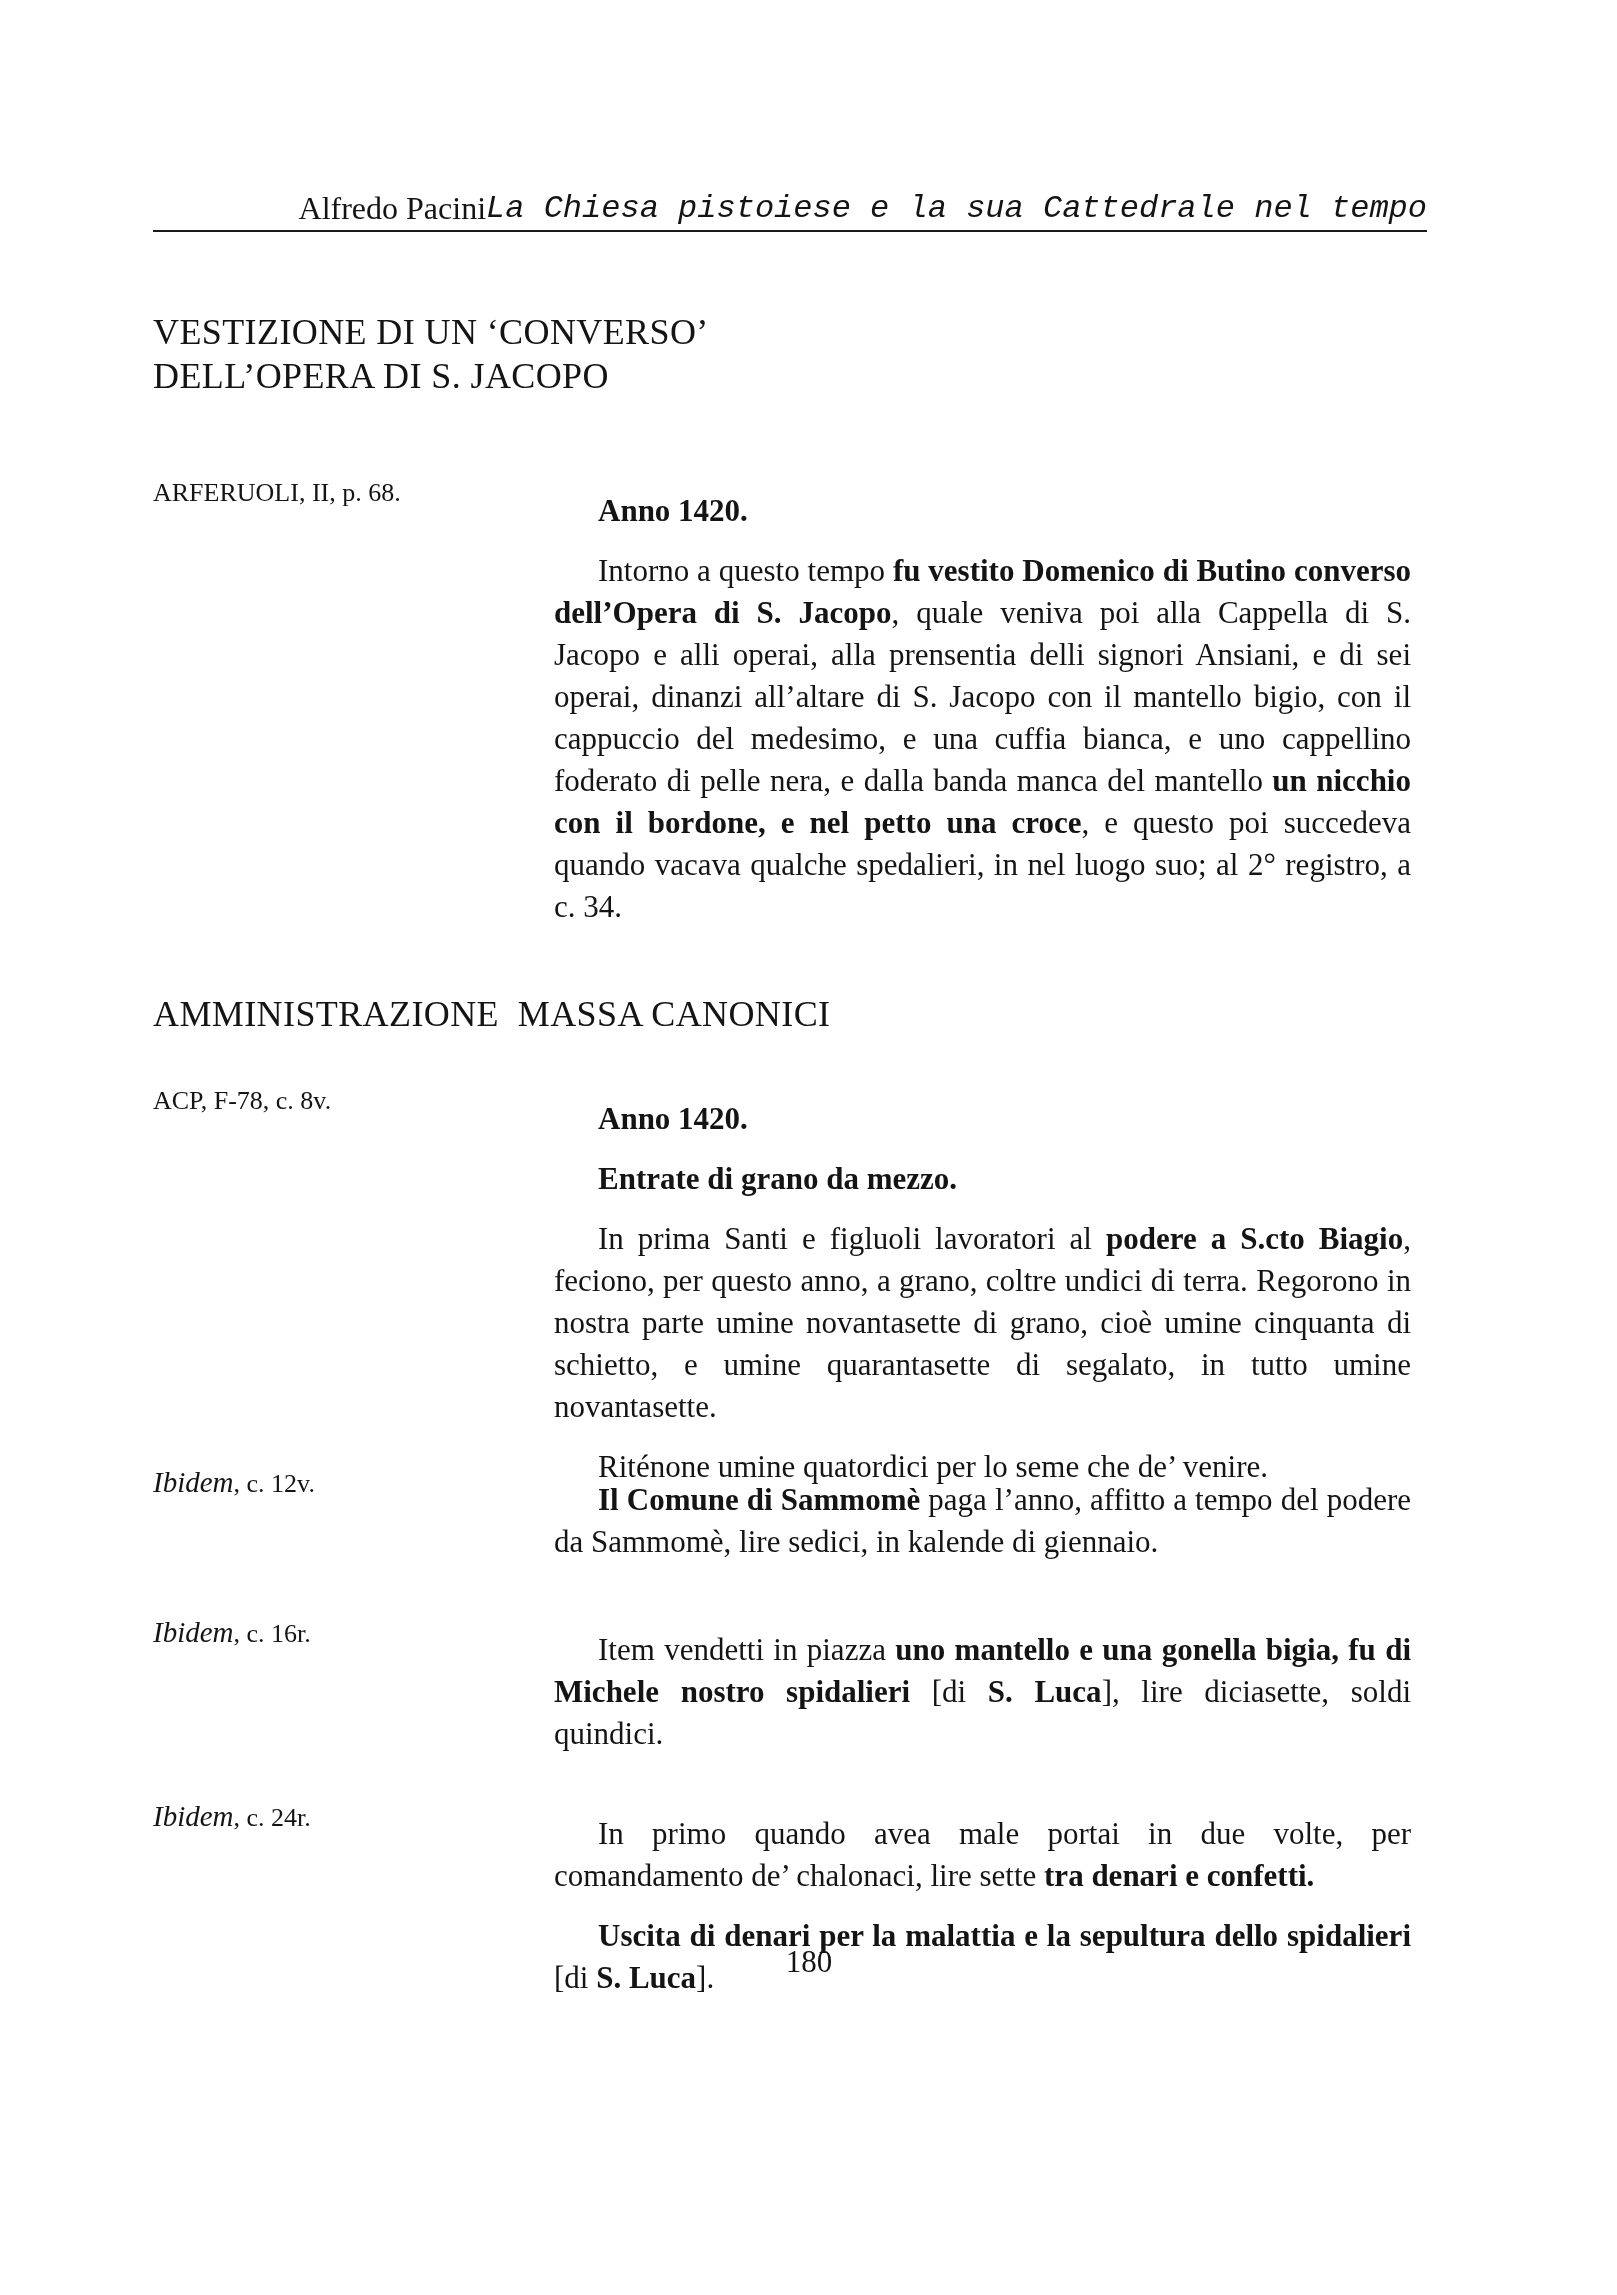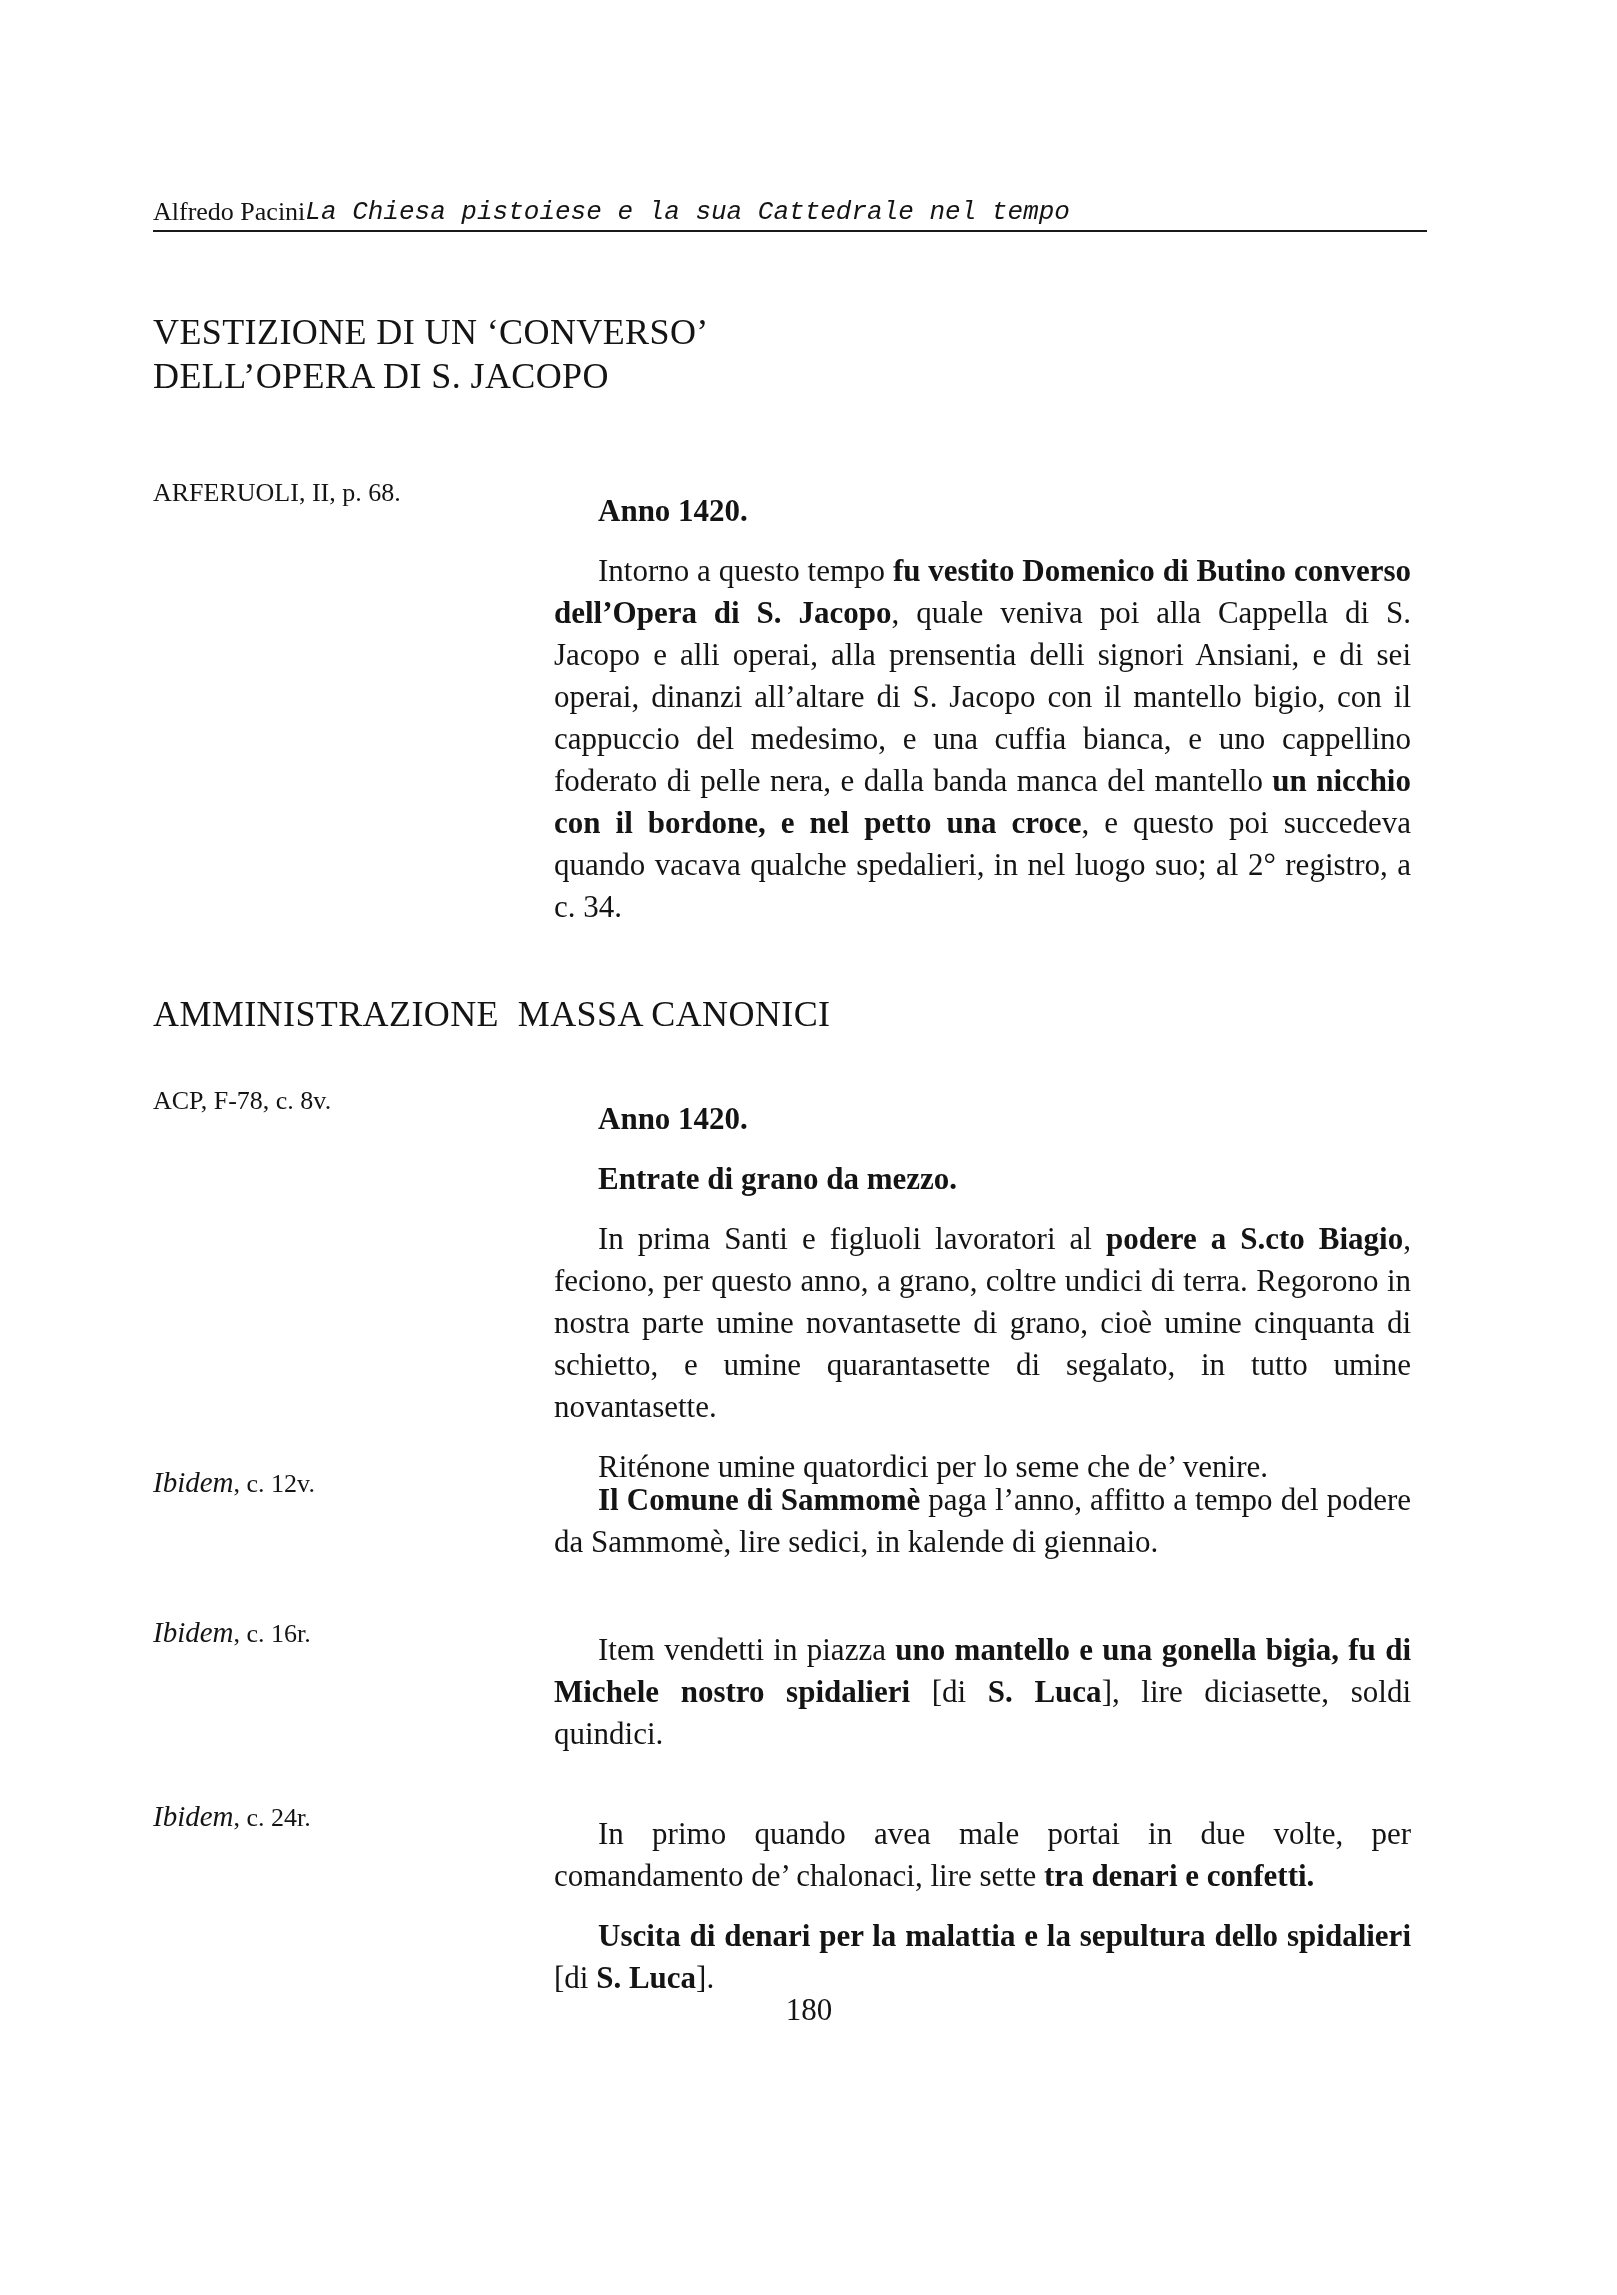--- a/index.html
+++ b/index.html
@@ -3,22 +3,22 @@
 <meta charset="utf-8">
 <style>
   html, body { margin: 0; padding: 0; background: #ffffff; }
   body {
     width: 1618px; height: 2295px; position: relative; overflow: hidden;
     font-family: "DejaVu Serif", "Liberation Serif", serif;
     color: #141414;
   }
   .header {
     position: absolute; left: 153px; top: 188px; width: 1274px; height: 39px;
-    display: flex; justify-content: flex-start; align-items: flex-end;
-    font-family: "Liberation Serif", serif; font-size: 26px;
+    display: flex; justify-content: flex-end; align-items: flex-end;
+    font-family: "Liberation Serif", serif; font-size: 32px;
   }
   .header .right { font-style: italic; font-family: Liberation Mono, monospace; }
   .rule {
     position: absolute; left: 153px; top: 230px; width: 1274px; height: 2.4px; background: #1a1a1a;
   }
   .heading {
     position: absolute; left: 153px; font-size: 36px; line-height: 44px;
     font-family: "Liberation Serif", serif; letter-spacing: 0.4px;
   }
   .entry { position: absolute; left: 0; width: 1618px; }
@@ -29,21 +29,21 @@
   .src .it { font-style: italic; font-size: 29px; }
   .body {
     position: absolute; left: 536px; width: 893px;
     font-family: "Liberation Serif", serif; font-size: 31px; line-height: 42px;
     text-align: justify;
   }
   .body p { margin: 18px; }
   .body p.indent { text-indent: 44px; }
   .body b { font-weight: bold; }
   .page-num {
-    position: absolute; left: 0; width: 1618px; top: 1992px; text-align: center;
+    position: absolute; left: 0; width: 1618px; top: 1944px; text-align: center;
     font-family: "Liberation Serif", serif; font-size: 31px;
   }
 </style>
 </head>
 <body>
 
 <div class="header">
   <span>Alfredo Pacini</span>
   <span class="right">La Chiesa pistoiese e la sua Cattedrale nel tempo</span>
 </div>

